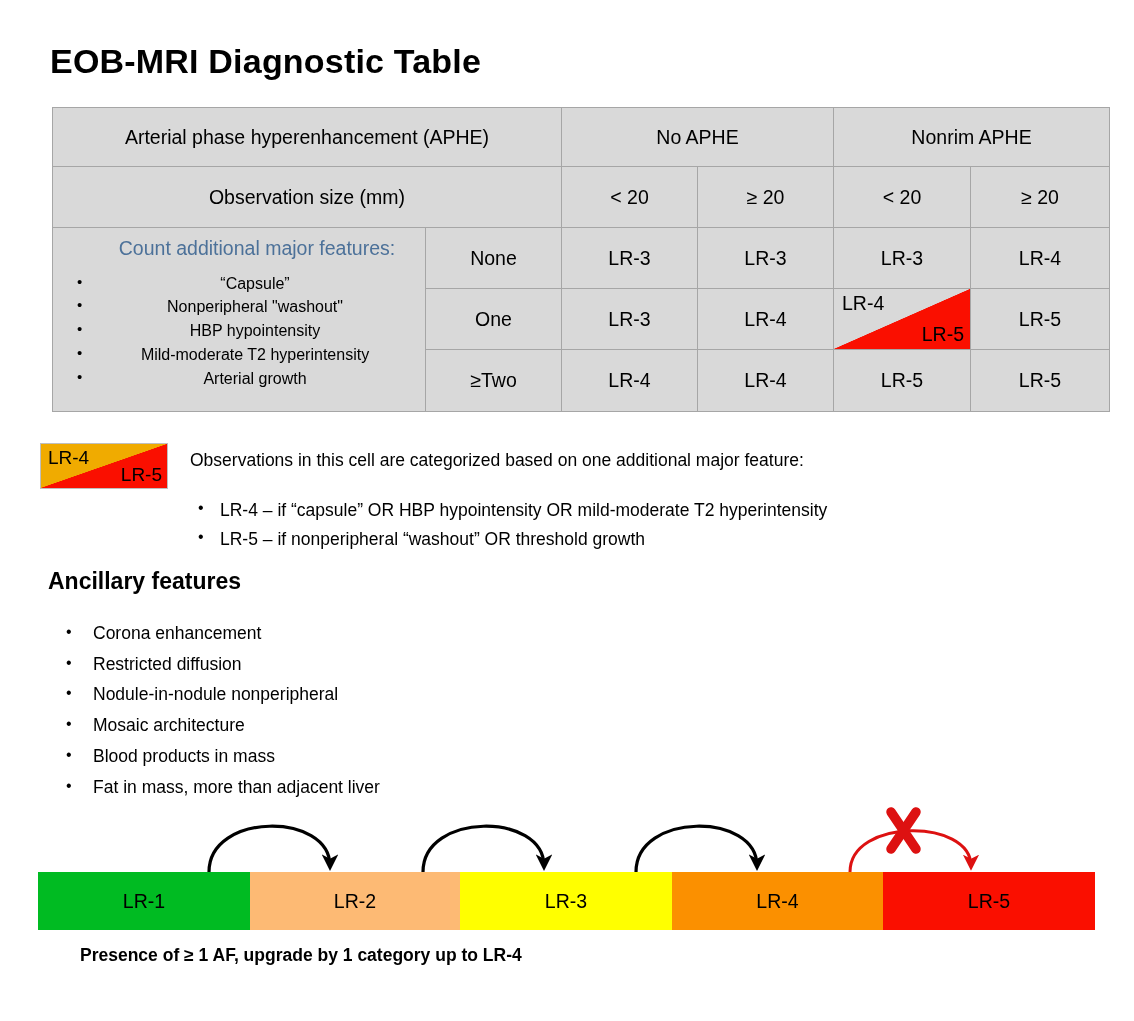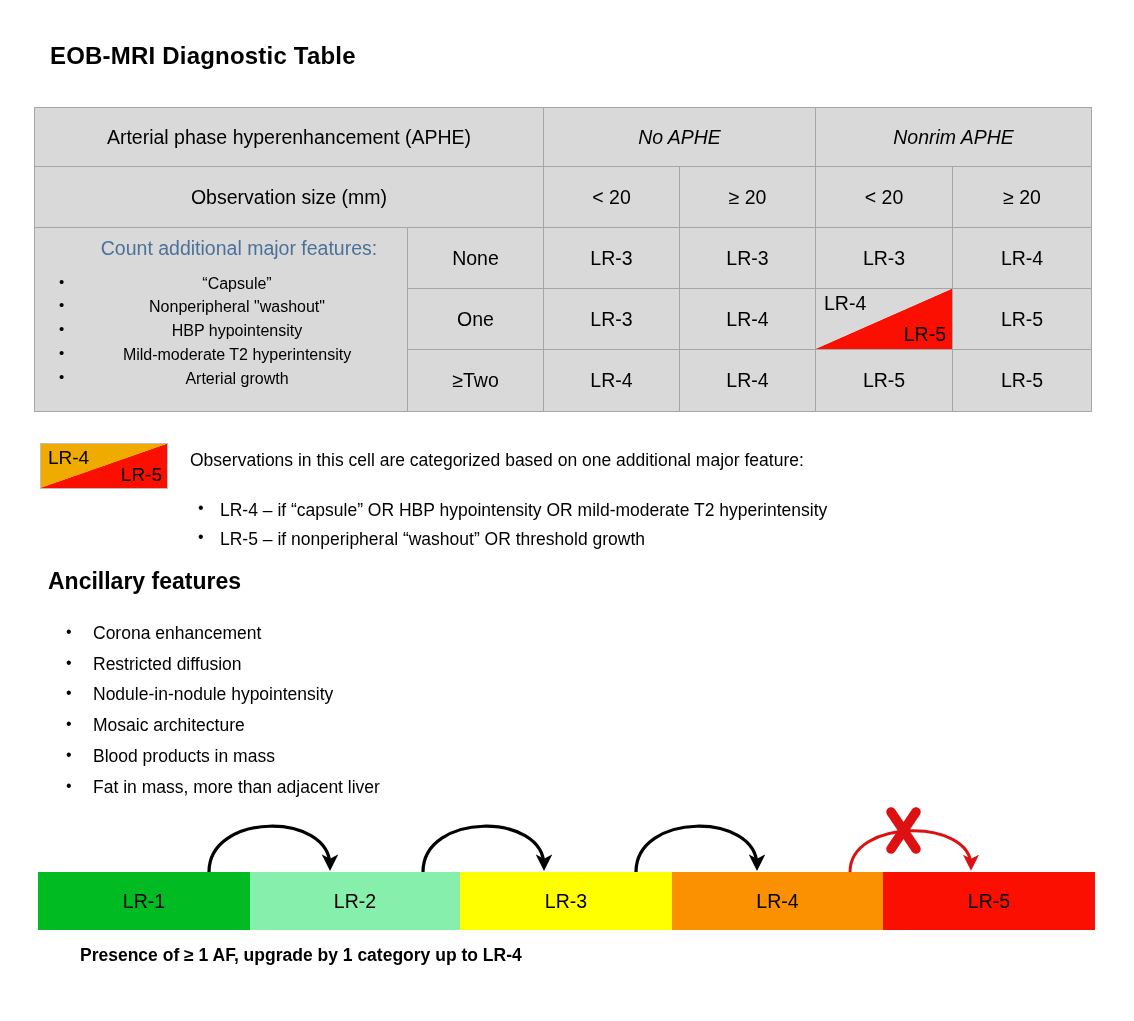--- a/index.html
+++ b/index.html
@@ -14,47 +14,47 @@
     font-family: "Liberation Sans", sans-serif;
     color: #000000;
     overflow: hidden;
   }
 
   
   #page-title {
     position: absolute;
     left: 50px;
     top: 42px;
-    font-size: 24px;
+    font-size: 34px;
     font-weight: bold;
     letter-spacing: 0.2px;
   }
 
   
   #diag-table {
     position: absolute;
-    left: 34px;
+    left: 52px;
     top: 107px;
     width: 1057px;
     height: 300px;
     border-collapse: collapse;
     table-layout: fixed;
     border-radius: 18px;
   }
   #diag-table td {
     border: 1px solid #a6a6a6;
     background: #d9d9d9;
     text-align: center;
     vertical-align: middle;
     font-size: 19.5px;
     padding: 0;
   }
   td.aphe-head      { font-size: 21px; }
   td.size-head      { font-size: 19px; }
-  td.grp-head       { font-size: 21px; font-style: italic; }
+  td.grp-head       { font-size: 21px; }
   td.count-cell     { text-align: left; padding: 6px 0 8px 12px; vertical-align: top; }
   td.rowlabel       { font-size: 19.5px; }
 
   .count-title {
     color: #4c7199;
     font-size: 19.5px;
     margin-bottom: 4px;
     white-space: nowrap;
     padding-left: 36px;
   }
@@ -313,31 +313,31 @@
   <ul id="legend-list">
     <li>LR-4 – if “capsule” OR HBP hypointensity OR mild-moderate  T2 hyperintensity</li>
     <li>LR-5 – if nonperipheral  “washout” OR threshold growth</li>
   </ul>
 </div>
 
 <div id="anc-title">Ancillary features</div>
 <ul id="anc-list">
   <li>Corona enhancement</li>
   <li>Restricted diffusion</li>
-  <li>Nodule-in-nodule  hypointensity</li>
+  <li>Nodule-in-nodule  nonperipheral</li>
   <li>Mosaic architecture</li>
   <li>Blood products  in mass</li>
   <li>Fat in mass, more  than adjacent liver</li>
 </ul>
 
 <div id="spectrum">
   <div class="spec-seg" style="background: rgb(0, 187, 34); width: 212px; flex: 0 0 212px;">
       <span>LR-1</span>
     </div>
-  <div class="spec-seg" style="background: #86efac; width: 210px; flex: 0 0 210px;">
+  <div class="spec-seg" style="background: #fdba74; width: 210px; flex: 0 0 210px;">
       <span>LR-2</span>
     </div>
   <div class="spec-seg" style="background: rgb(255, 255, 0); width: 212px; flex: 0 0 212px;">
       <span>LR-3</span>
     </div>
   <div class="spec-seg" style="background: rgb(251, 144, 0); width: 211px; flex: 0 0 211px;">
       <span>LR-4</span>
     </div>
   <div class="spec-seg" style="background: rgb(250, 15, 0); width: 212px; flex: 0 0 212px;">
       <span>LR-5</span>

